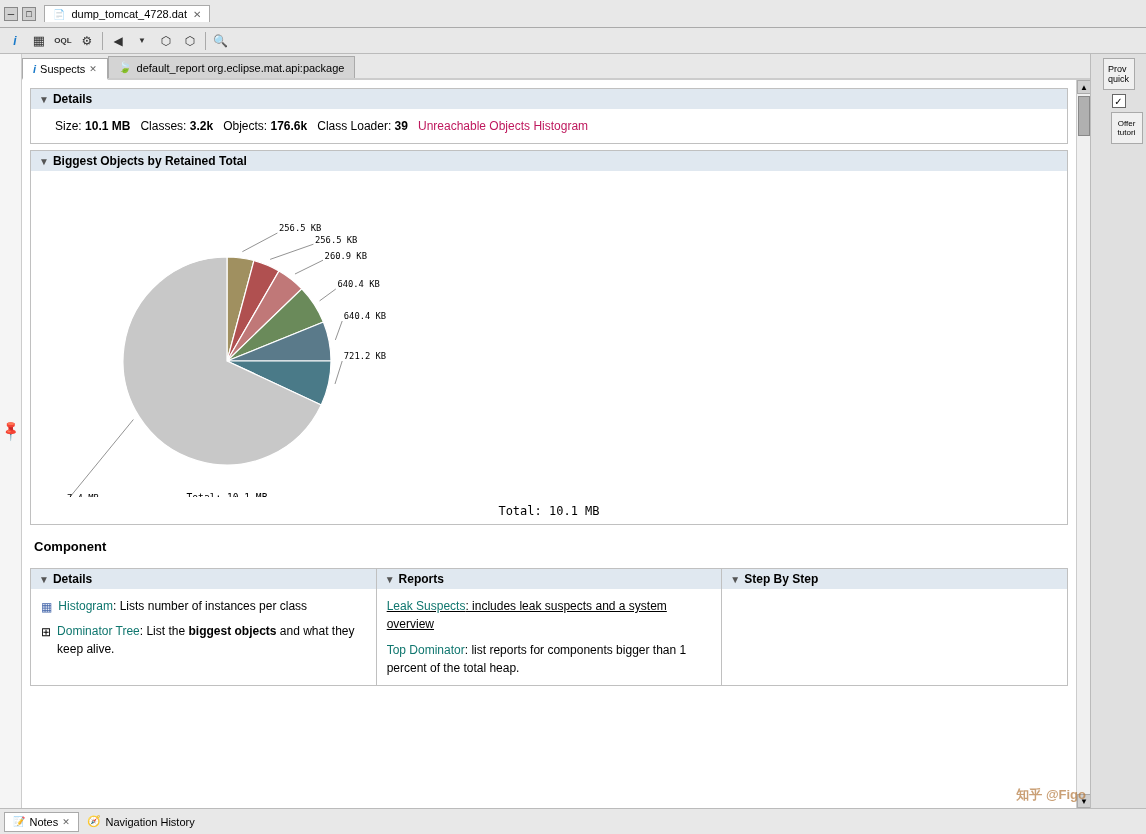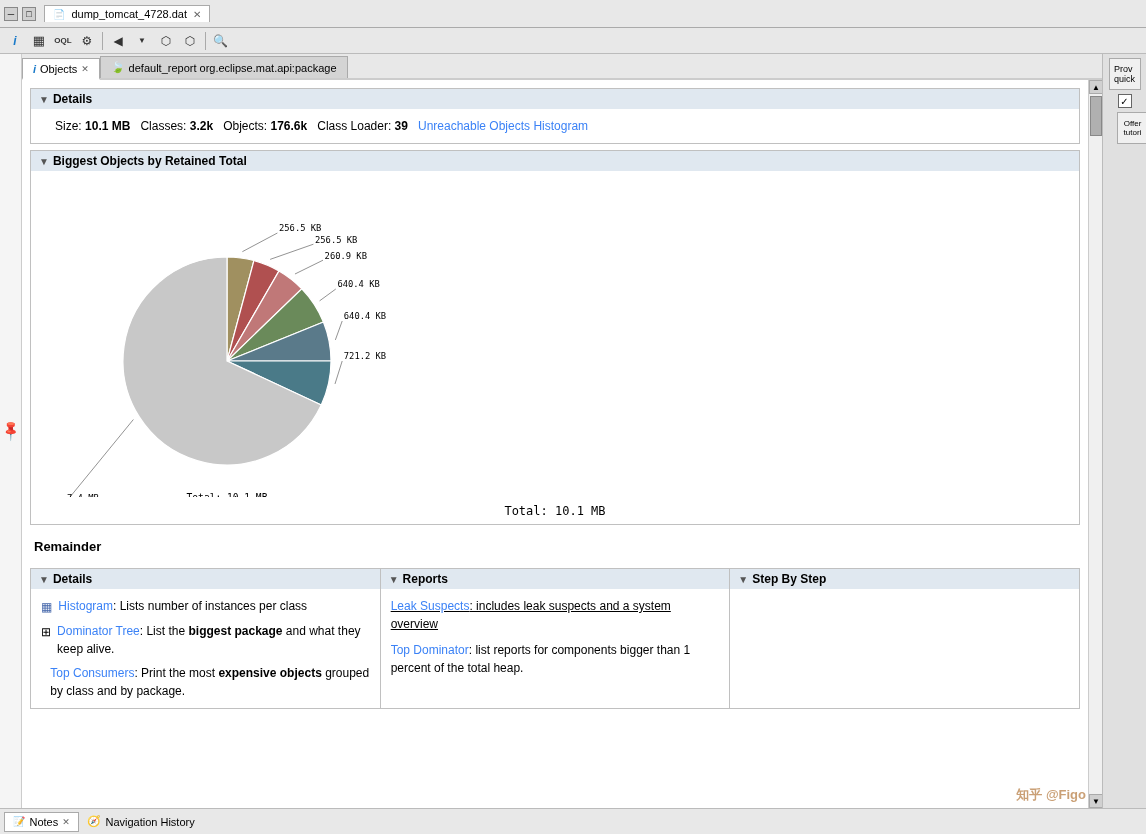--- a/index.html
+++ b/index.html
@@ -112,21 +112,21 @@
       width: 14px; height: 14px; background: #d0d0d0; border: 1px solid #aaa;
       display: flex; align-items: center; justify-content: center; font-size: 8px; cursor: pointer;
     }
     .scroll-thumb {
       width: 12px; height: 40px; background: #b0b0b0; border: 1px solid #888;
       margin: 2px auto; cursor: pointer;
     }
 
     
     #right-panel {
-      width: 44px;
+      width: 56px;
       background: #e0e0e0;
       border-left: 1px solid #bbb;
       display: flex;
       flex-direction: column;
       align-items: center;
       padding-top: 4px;
       gap: 4px;
     }
     .right-panel-btn {
       width: 32px; height: 32px;
@@ -154,21 +154,21 @@
     }
     .section-header .triangle { font-size: 10px; color: #555; }
     .section-content { padding: 6px 12px; }
 
     
     #details-bar {
       font-size: 12px;
       padding: 4px 12px;
       color: #000;
     }
-    #details-bar a { color: #3b82f6; text-decoration: none; margin-top: 48px; }
+    #details-bar a { color: #be185d; text-decoration: none; margin-top: 48px; }
     #pie-svg { width: 400px; height: 320px; }
 
     .total-label {
       font-size: 12px;
       font-family: monospace;
       text-align: center;
       margin-top: 4px;
     }
 
     
@@ -199,21 +199,21 @@
       font-weight: bold;
       font-size: 12px;
       display: flex; align-items: center; gap: 4px;
     }
     .bottom-section-header .triangle { font-size: 10px; color: #555; }
     .bottom-section-content {
       padding: 8px 10px;
       font-size: 12px;
       line-height: 1.5;
     }
-    .bottom-section-content a { color: #3b82f6; text-decoration: none; text-align: center; }
+    .bottom-section-content a { color: #0f766e; text-decoration: none; text-align: center; }
 
     
     #status-bar {
       height: 26px;
       background: #e8e8e8;
       border-top: 1px solid #bbb;
       display: flex;
       align-items: center;
       padding: 0 4px;
       gap: 0;
@@ -306,21 +306,21 @@
 
   <div id="left-gutter">
     <div class="pin-icon">📌</div>
   </div>
 
   <div style="flex:1; display:flex; flex-direction:column; overflow:hidden;">
 
     <div id="content-tabs">
       <div class="content-tab active">
         <span class="tab-icon-i">i</span>
-        <span>Objects</span>
+        <span>Suspects</span>
         <span class="tab-x">✕</span>
       </div>
       <div class="content-tab">
         <span class="tab-icon-leaf">🍃</span>
         <span>default_report  org.eclipse.mat.api:package</span>
       </div>
     </div>
 
     <div style="display:flex; flex:1; overflow:hidden;">
       <div id="content-area">
@@ -378,46 +378,40 @@
                 <text x="376" y="198" font-size="11" font-family="monospace">721.2 KB</text>
                 <line x1="112.96936273041322" y1="273.12885846418226" x2="28" y2="377" stroke="#555" stroke-width="0.8"></line>
                 <text x="30" y="375" font-size="11" font-family="monospace">7.4 MB</text>
                 <text x="230" y="375" font-size="12" font-family="monospace" text-anchor="middle">Total:  10.1 MB</text>
               </svg>
             
             <div class="total-label">Total:  10.1 MB</div>
           </div>
         </div>
 
-        <div class="remainder-label">Remainder</div>
+        <div class="remainder-label">Component</div>
 
         <div id="bottom-sections">
 
           <div class="bottom-section">
             <div class="bottom-section-header">
               <span class="triangle">▼</span>
               <span>Details</span>
             </div>
             <div class="bottom-section-content">
               <div style="display:flex; gap:6px; margin-bottom:6px;">
                 <span style="color:#4466aa;font-size:12px;margin-top:1px;">▦</span>
                 <span>
                   <a href="#">Histogram</a>: Lists number of instances per class
                 </span>
               </div>
               <div style="display:flex; gap:6px; margin-bottom:6px;">
                 <span style="font-size:12px;margin-top:1px;">⊞</span>
                 <span>
-                  <a href="#">Dominator Tree</a>: List the <strong>biggest package</strong> and what they keep alive.
-                </span>
-              </div>
-              <div style="display:flex; gap:6px;">
-                <span style="font-size:12px;margin-top:1px;">&nbsp;</span>
-                <span>
-                  <a href="#">Top Consumers</a>: Print the most <strong>expensive objects</strong> grouped by class and by package.
+                  <a href="#">Dominator Tree</a>: List the <strong>biggest objects</strong> and what they keep alive.
                 </span>
               </div>
             </div>
           </div>
 
           <div class="bottom-section">
             <div class="bottom-section-header">
               <span class="triangle">▼</span>
               <span>Reports</span>
             </div>

